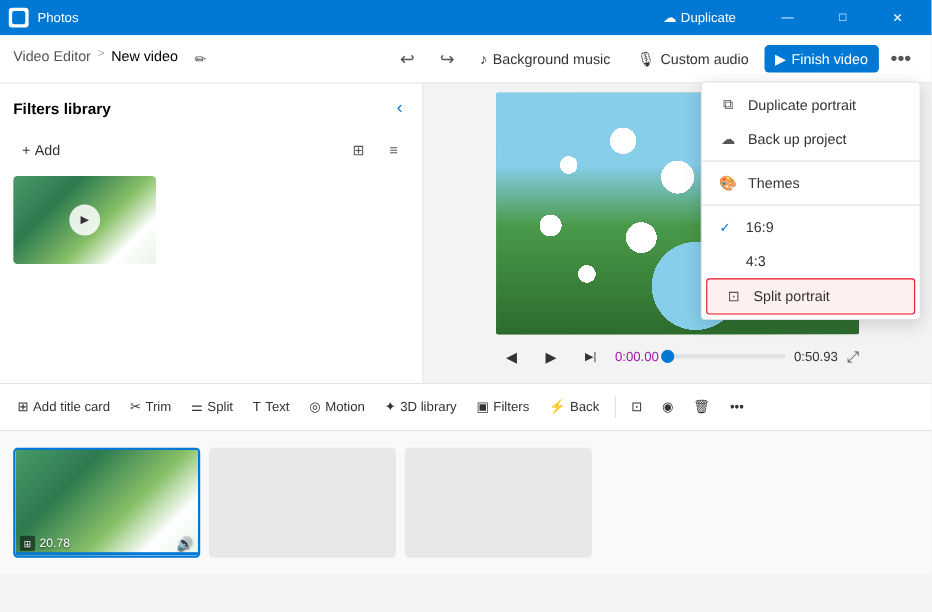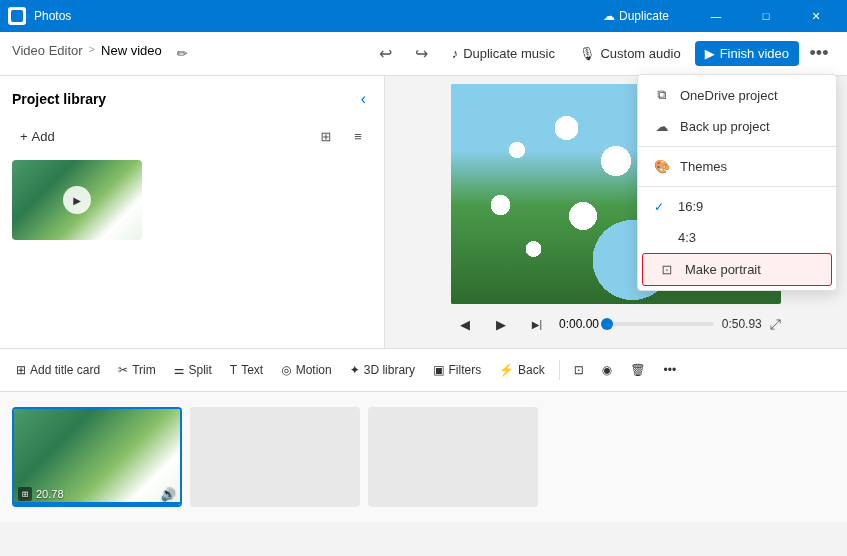--- a/index.html
+++ b/index.html
@@ -280,21 +280,21 @@
       display: flex;
       align-items: center;
       justify-content: center;
       cursor: pointer;
       border-radius: 50%;
       color: #333;
       font-size: 13px;
     }
     .time-display {
       font-size: 12px;
-      color: #000000;
+      color: #a21caf;
       white-space: nowrap;
     }
     .progress-bar {
       flex: 1;
       height: 4px;
       background: #e0e0e0;
       border-radius: 2px;
       position: relative;
     }
     .progress-fill {
@@ -488,38 +488,38 @@
     <span>Video Editor</span>
     <span class="breadcrumb-sep">&gt;</span>
     <span class="active">New video</span>
     <span class="edit-icon-btn">✏</span>
   </div>
   <div class="spacer"></div>
   <div class="undo-btn">↩</div>
   <div class="redo-btn">↪</div>
   <div class="toolbar-btn">
     <span>♪</span>
-    <span>Duplicate music</span>
+    <span>Background music</span>
   </div>
   <div class="toolbar-btn">
     <span>🎙</span>
     <span>Custom audio</span>
   </div>
   <div class="toolbar-btn primary">
     <span>▶</span>
     <span>Finish video</span>
   </div>
   <div class="more-btn">•••</div>
 </div>
 
 <div class="main-layout">
 
   <div class="sidebar">
     <div class="sidebar-header">
-      <span class="sidebar-title">Project library</span>
+      <span class="sidebar-title">Filters library</span>
       <span class="collapse-btn">‹</span>
     </div>
     <div class="sidebar-controls">
       <div class="add-btn">
         <span>+</span>
         <span>Add</span>
       </div>
       <div class="view-btns">
         <div class="view-btn">⊞</div>
         <div class="view-btn">≡</div>
@@ -610,21 +610,21 @@
     <div class="clip-sound-icon" style="color:white;font-size:12px;text-shadow:0 1px 2px rgba(0,0,0,0.7);">🔊</div>
     <div class="clip-progress"></div>
   </div>
   <div class="timeline-clip-empty"></div>
   <div class="timeline-clip-empty"></div>
 </div>
 
 <div class="dropdown-menu">
   <div class="menu-item">
     <span class="menu-icon">⧉</span>
-    <span>OneDrive project</span>
+    <span>Duplicate portrait</span>
   </div>
   <div class="menu-item">
     <span class="menu-icon">☁</span>
     <span>Back up project</span>
   </div>
   <div class="menu-divider"></div>
   <div class="menu-item">
     <span class="menu-icon">🎨</span>
     <span>Themes</span>
   </div>
@@ -632,15 +632,15 @@
   <div class="menu-item">
     <span class="check">✓</span>
     <span>16:9</span>
   </div>
   <div class="menu-item">
     <span class="no-check"></span>
     <span>4:3</span>
   </div>
   <div class="menu-item highlighted">
     <span class="menu-icon">⊡</span>
-    <span>Make portrait</span>
+    <span>Split portrait</span>
   </div>
 </div>
 
 </body></html>

